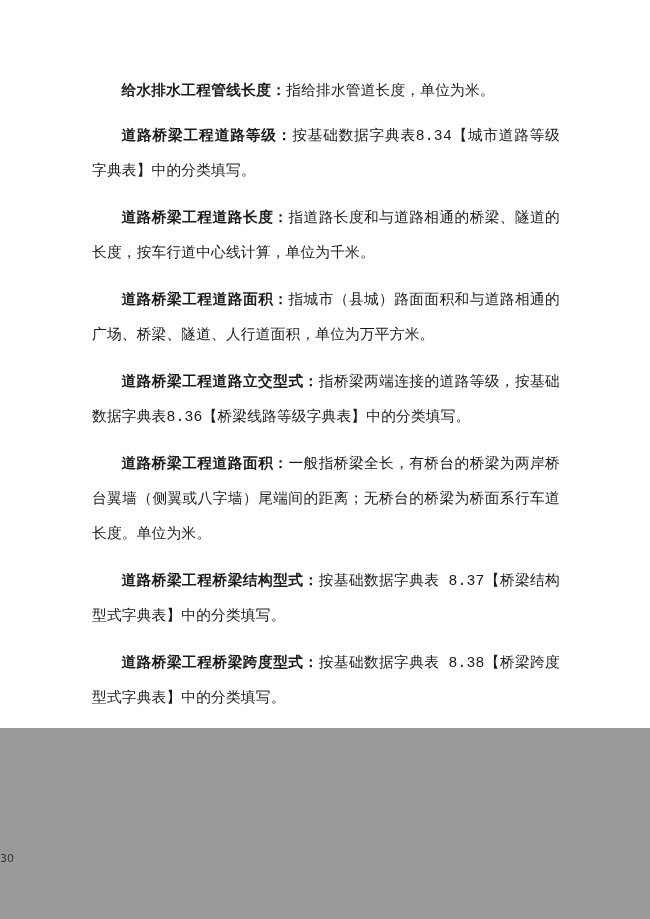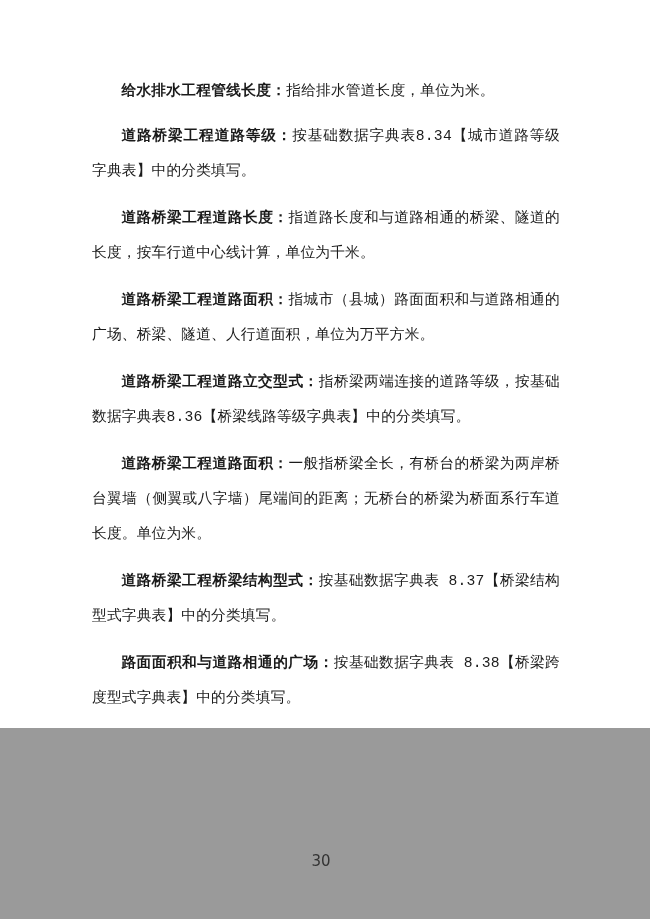--- a/index.html
+++ b/index.html
@@ -45,22 +45,22 @@
   }
   .term {
     font-weight: bold;
     letter-spacing: 0.3px;
   }
   .pagenum {
     position: absolute;
     left: 0;
     right: 8px;
     top: 852px;
-    text-align: center;
-    font-size: 15px;
+    text-align: left;
+    font-size: 11px;
     color: #333;
     font-family: "DejaVu Sans", sans-serif;
   }
 </style>
 </head>
 <body>
 
 <div class="page">
   <div class="content">
 
@@ -88,19 +88,19 @@
 
     <p class="para gap">
       <span class="term">道路桥梁工程道路面积：</span><span>一般指桥梁全长，有桥台的桥梁为两岸桥台翼墙（侧翼或八字墙）尾端间的距离；无桥台的桥梁为桥面系行车道长度。单位为米。</span>
     </p>
 
     <p class="para gap">
       <span class="term">道路桥梁工程桥梁结构型式：</span><span>按基础数据字典表 8.37【桥梁结构型式字典表】中的分类填写。</span>
     </p>
 
     <p class="para gap">
-      <span class="term">路面面积和与道路相通的广场：</span><span>按基础数据字典表 8.38【桥梁跨度型式字典表】中的分类填写。</span>
+      <span class="term">道路桥梁工程桥梁跨度型式：</span><span>按基础数据字典表 8.38【桥梁跨度型式字典表】中的分类填写。</span>
     </p>
 
   </div>
 
   <div class="pagenum">30</div>
 </div>
 
 </body></html>

